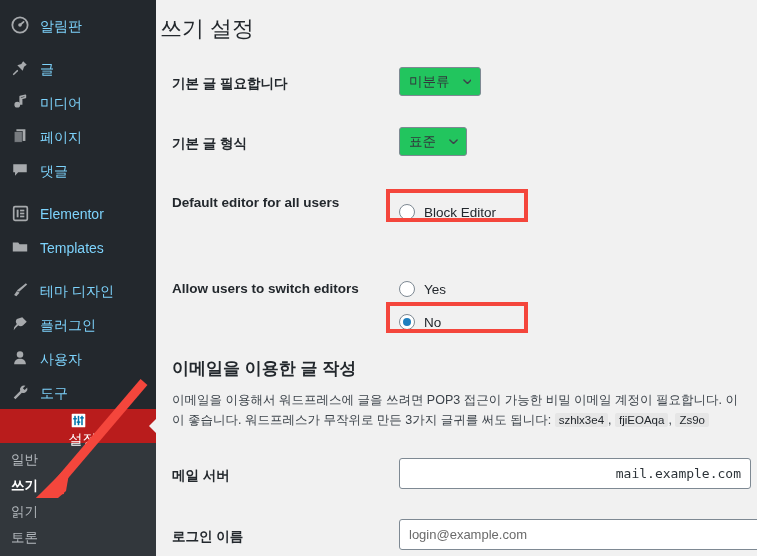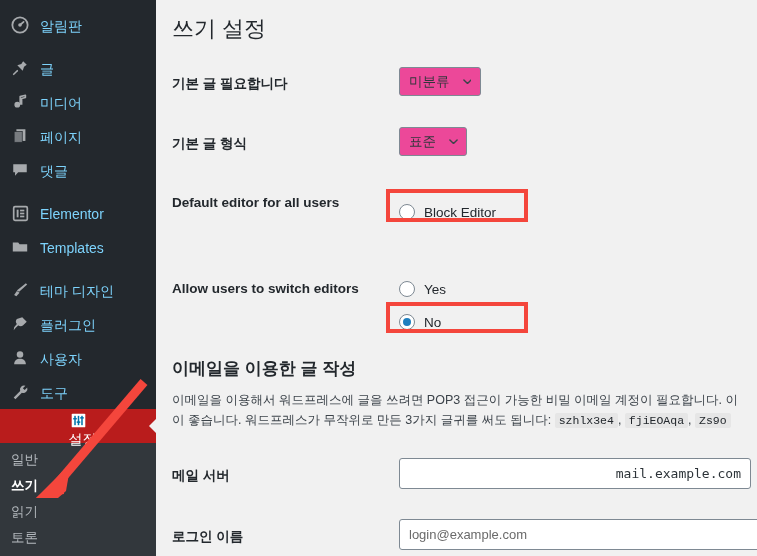--- a/index.html
+++ b/index.html
@@ -77,21 +77,21 @@
   
   #content {
     position: absolute;
     top: 0; left: 156px;
     width: 601px; height: 556px;
     background: #f1f1f1;
     overflow: hidden;
   }
   #page-title {
     position: absolute;
-    left: 16px; top: 14px;
+    left: 4px; top: 14px;
     font-size: 22px;
     font-weight: 400;
     color: #23282d;
     letter-spacing: 0px;
   }
 
   .row { position: absolute; left: 16px; width: 585px; }
   .row .rlabel {
     position: absolute; left: 0; top: 0;
     font-size: 13.5px; font-weight: bold; color: #23282d;
@@ -99,21 +99,21 @@
   }
   .row .rfield { position: absolute; left: 227px; top: 0; }
 
   
   .wp-select {
     position: relative;
     display: inline-flex; align-items: center;
     height: 29px;
     border: 1px solid #7e8993;
     border-radius: 3px;
-    background: #ec4899;
+    background: #22c55e;
     padding: 0 30px 0 9px;
     font-size: 13.5px;
     color: #32373c;
     white-space: nowrap;
   }
   .wp-select .chev {
     position: absolute;
     right: 8px; top: 50%;
     margin-top: -3px;
     width: 9px; height: 6px;
@@ -168,21 +168,21 @@
   }
   .sec-desc {
     position: absolute;
     left: 16px;
     width: 620px;
     font-size: 12.5px;
     line-height: 20px;
     color: #3c434a;
   }
   code.snip {
-    font-family: Liberation Mono, monospace;
+    font-family: Liberation Sans, sans-serif;
     font-size: 11.5px;
     background: #e6e6e6;
     padding: 1px 4px;
     border-radius: 2px;
     color: #23282d;
   }
 
   
   .wp-input {
     height: 31px;

